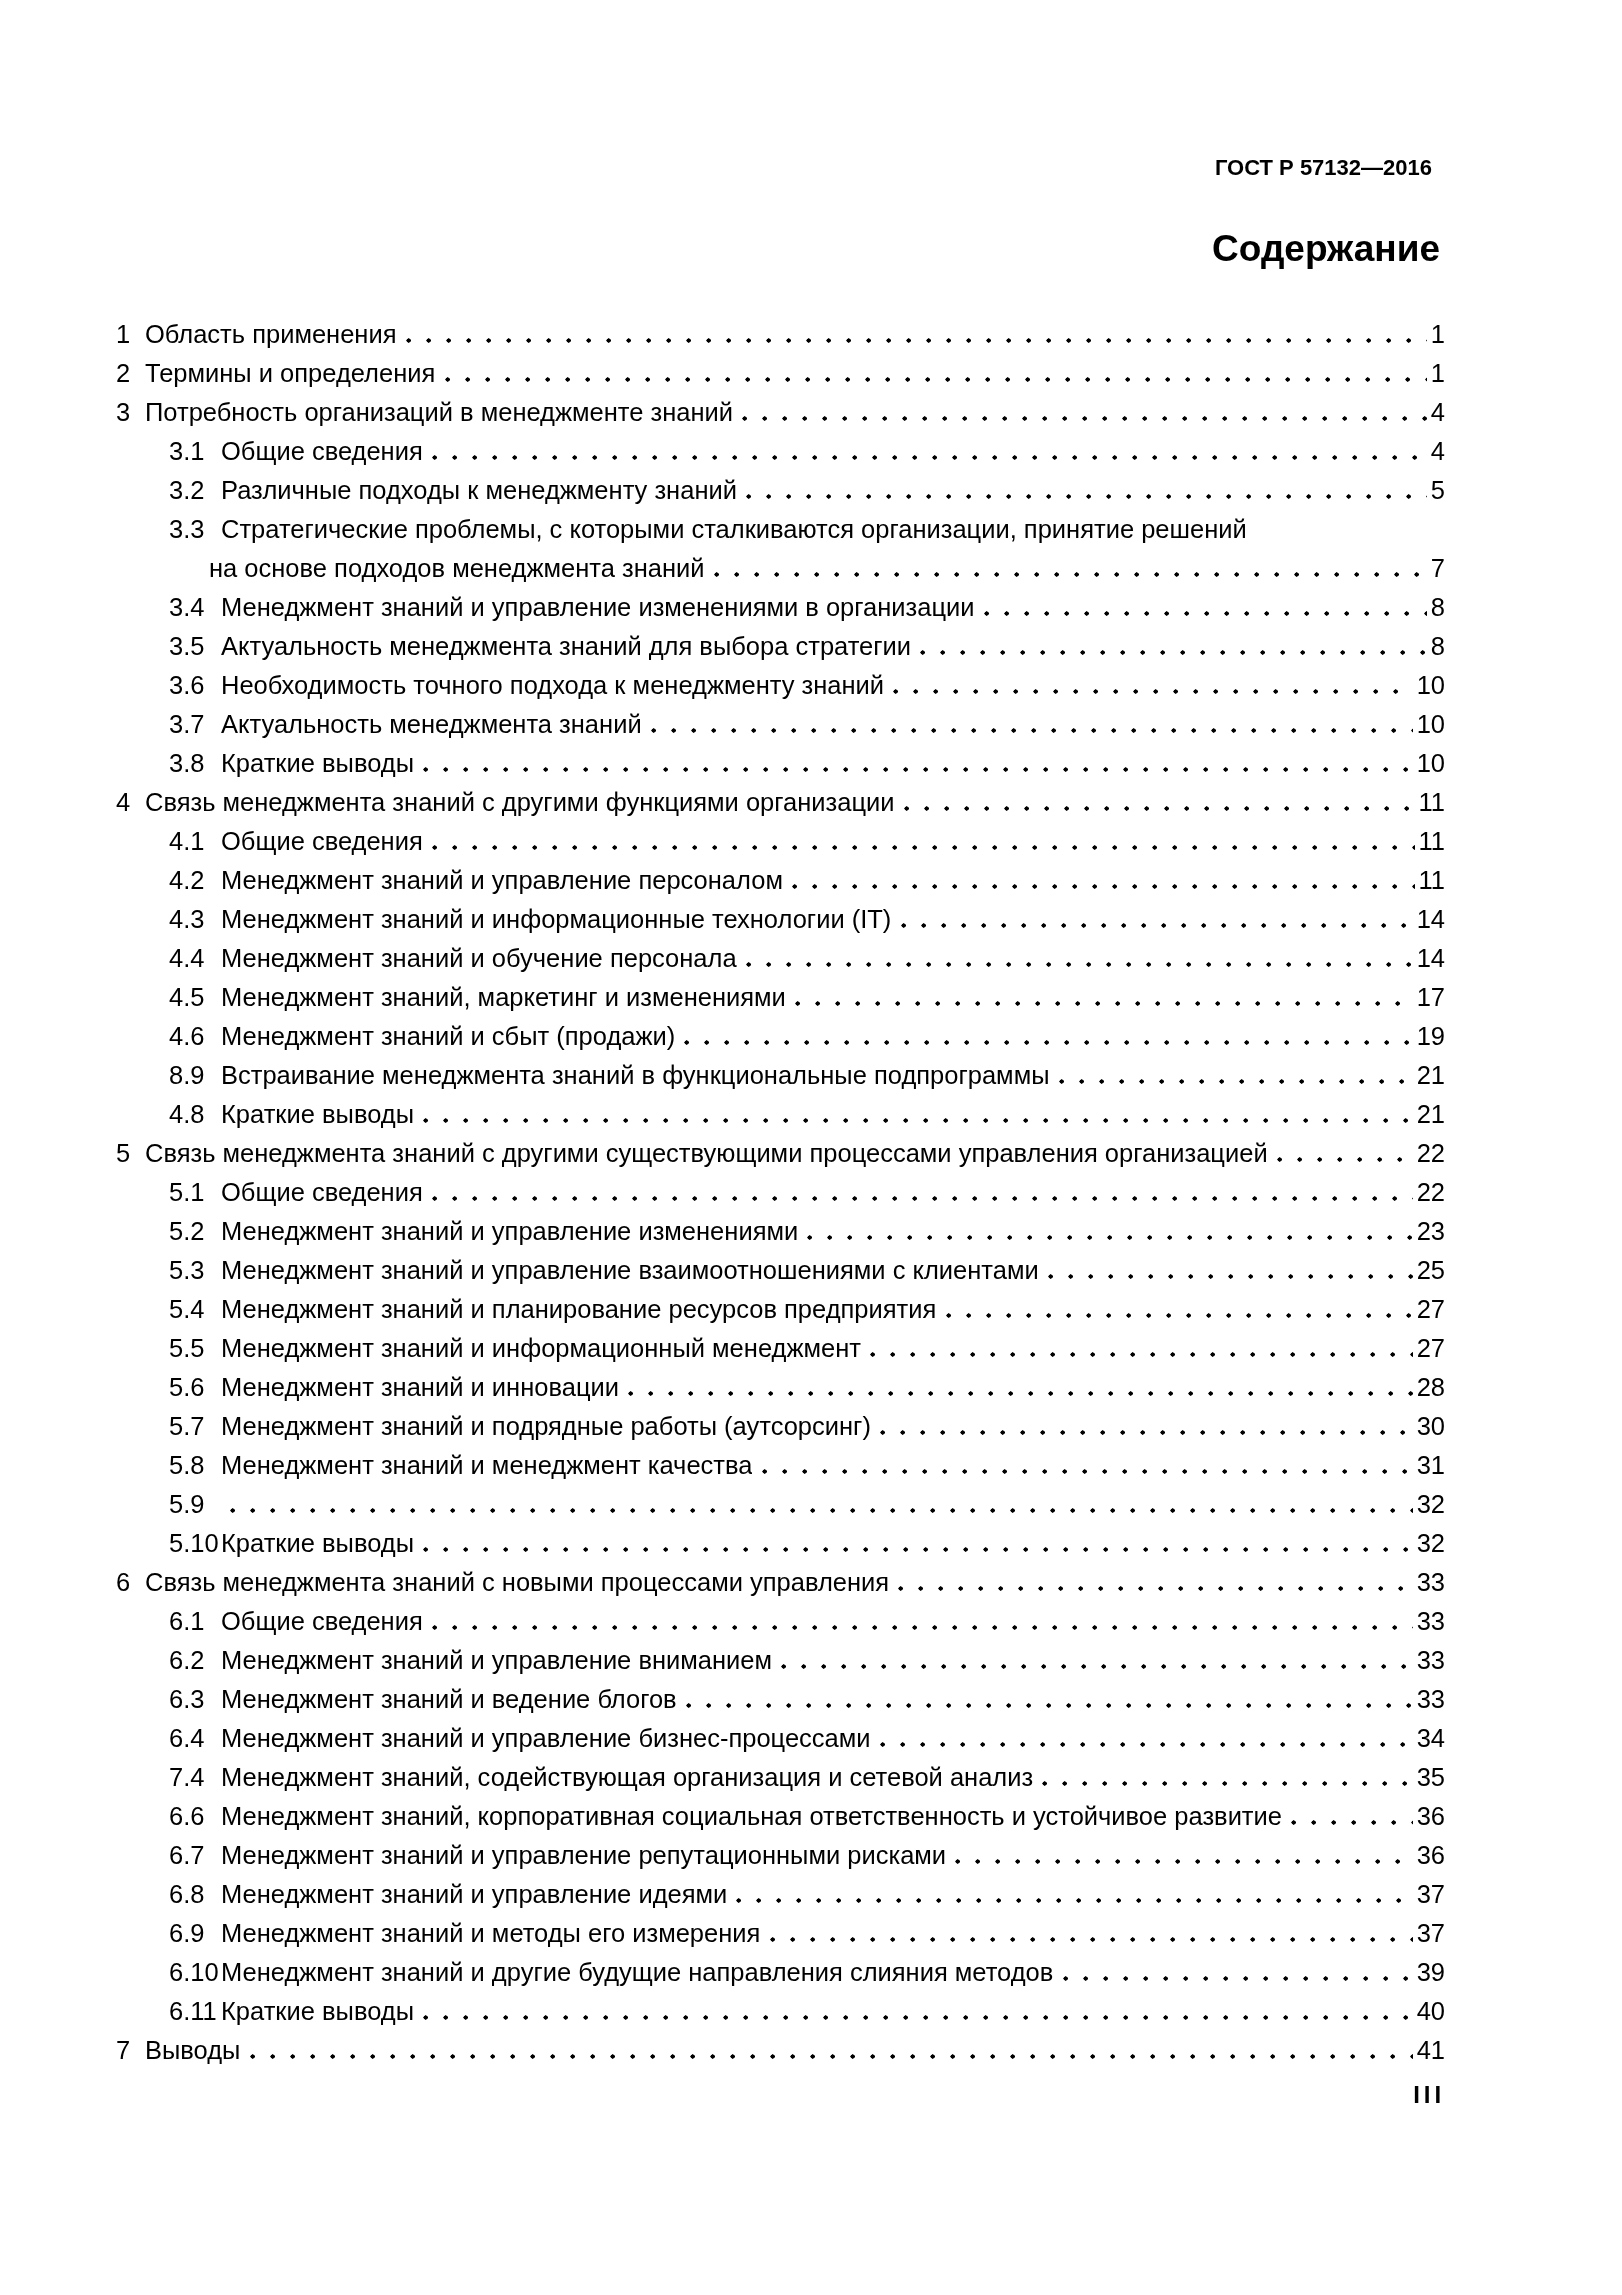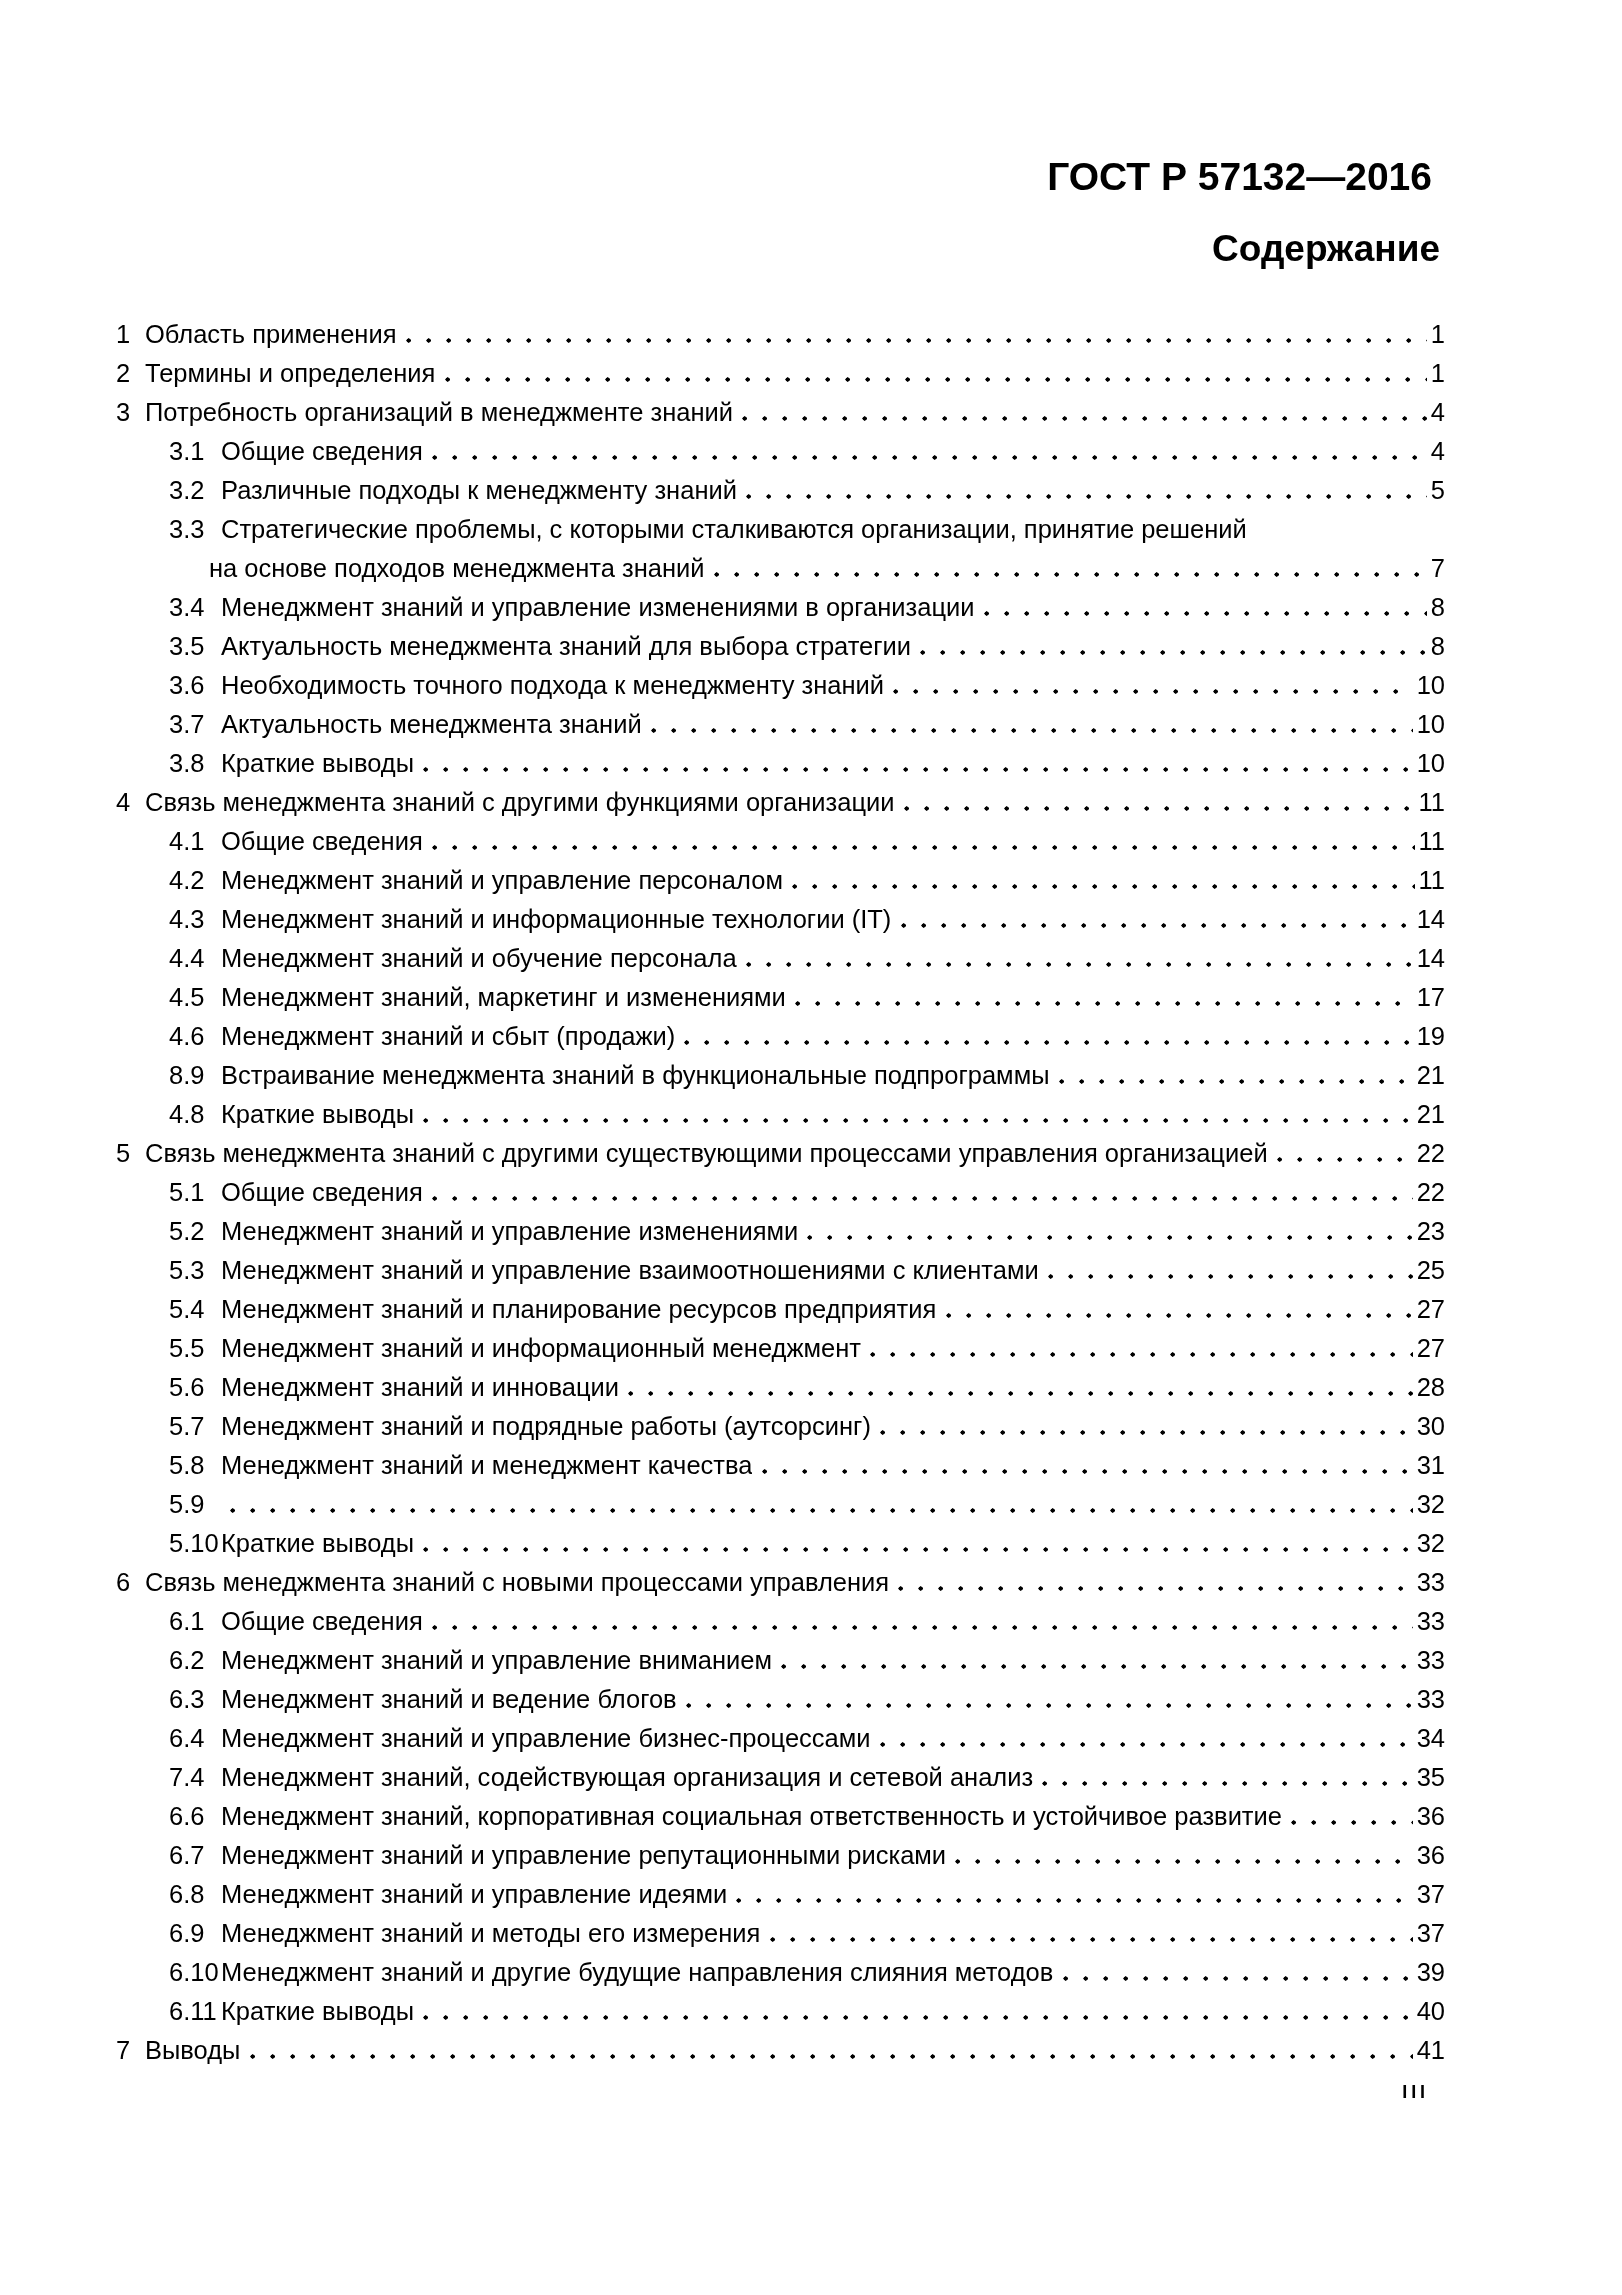--- a/index.html
+++ b/index.html
@@ -4,21 +4,21 @@
 <style>
   html, body { margin: 0; padding: 0; }
   body {
     width: 1623px; height: 2295px;
     background: #ffffff; color: #000000;
     font-family: "Liberation Sans", sans-serif;
     position: relative; overflow: hidden;
   }
   .doc-header {
     position: absolute; top: 156px; left: 121px; right: 191px;
-    text-align: right; font-weight: bold; font-size: 39px; line-height: 1.1;
+    text-align: right; font-weight: bold; font-size: 22px; line-height: 1.1;
   }
   .doc-title {
     position: absolute; top: 228px; left: 116px; right: 183px;
     text-align: right; font-weight: bold; font-size: 37px; line-height: 1.15;
   }
   .toc {
     position: absolute; top: 320px; left: 116px; right: 178px;
   }
   .row {
     display: flex; align-items: baseline;
@@ -31,22 +31,22 @@
   .label { flex: 0 1 auto; overflow: hidden; }
   .dots {
     flex: 1 1 auto; min-width: 0; height: 5.2px;
     margin: 0 3.9px 0 9.2px; align-self: baseline;
     background-image: radial-gradient(circle at 2.6px 2.6px, #000 2px, transparent 2.4px);
     background-size: 20px 5.2px; background-repeat: repeat-x;
     background-position: left bottom;
   }
   .page { flex: 0 0 auto; }
   .footer-page {
-    position: absolute; top: 2083px; right: 194px;
-    font-size: 18px; font-weight: bold; letter-spacing: 3.9px; line-height: 1;
+    position: absolute; top: 2083px; right: 178px;
+    font-size: 24px; font-weight: bold; letter-spacing: 3.9px; line-height: 1;
   }
 </style>
 </head>
 <body>
 
 <div class="doc-header">ГОСТ Р 57132—2016</div>
 
 <div class="doc-title">Содержание</div>
 
 <div class="toc" id="toc">

